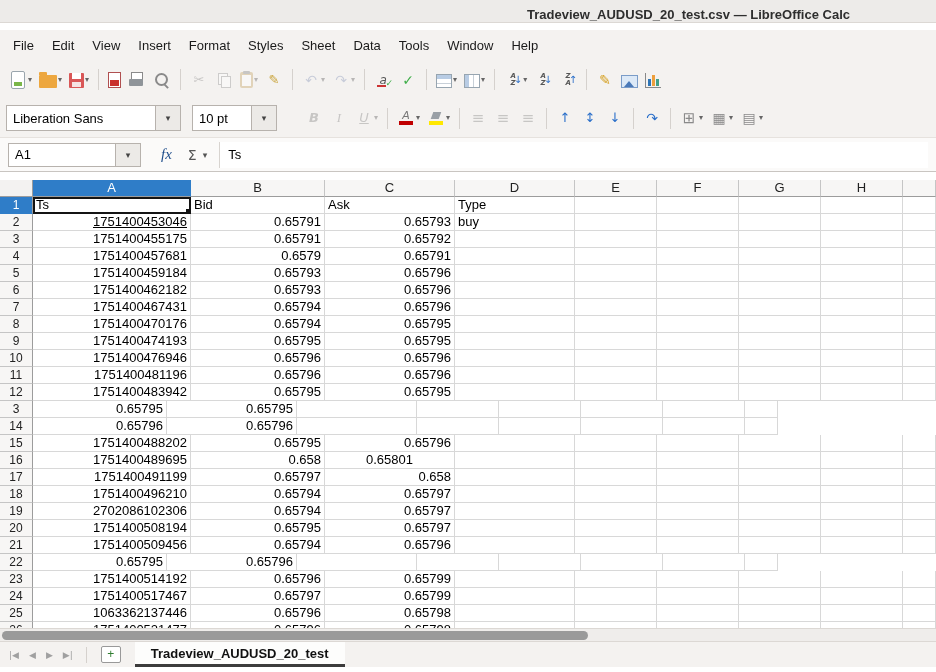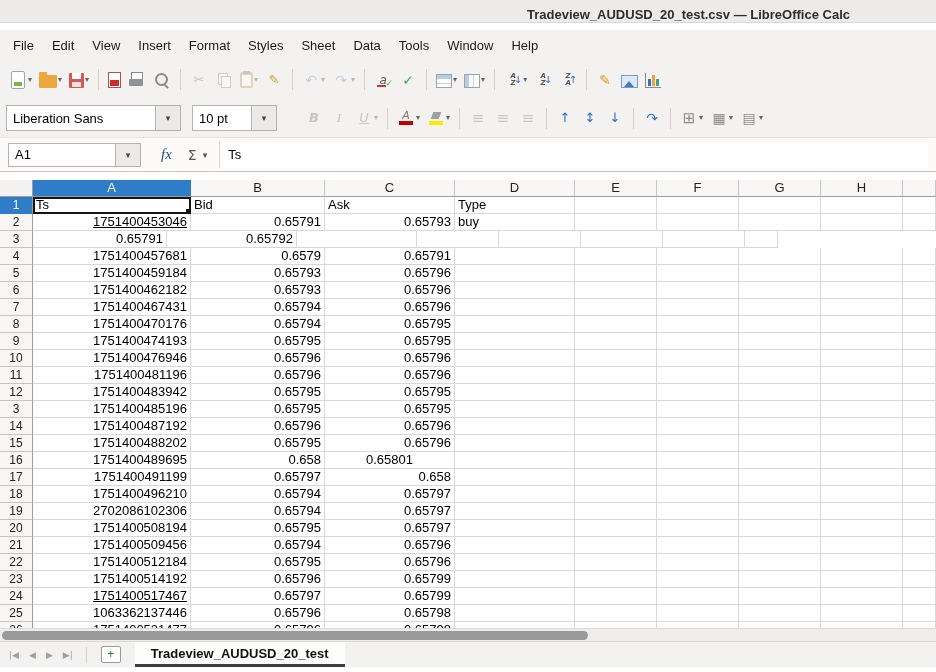--- a/index.html
+++ b/index.html
@@ -348,20 +348,21 @@
         <div class="cell num" style="width: 130px;">0.65793</div>
         <div class="cell" style="width: 120px;">buy</div>
         <div class="cell" style="width: 82px;"></div>
         <div class="cell" style="width: 82px;"></div>
         <div class="cell" style="width: 82px;"></div>
         <div class="cell" style="width: 82px;"></div>
         <div class="cell" style="width: 33px;"></div>
       </div>
       <div class="grid-row">
         <div class="row-head">3</div>
+        <div class="cell num" style="width: 158px;">1751400455175</div>
         <div class="cell num" style="width: 134px;">0.65791</div>
         <div class="cell num" style="width: 130px;">0.65792</div>
         <div class="cell" style="width: 120px;"></div>
         <div class="cell" style="width: 82px;"></div>
         <div class="cell" style="width: 82px;"></div>
         <div class="cell" style="width: 82px;"></div>
         <div class="cell" style="width: 82px;"></div>
         <div class="cell" style="width: 33px;"></div>
       </div>
       <div class="grid-row">
@@ -467,33 +468,31 @@
         <div class="cell num" style="width: 130px;">0.65795</div>
         <div class="cell" style="width: 120px;"></div>
         <div class="cell" style="width: 82px;"></div>
         <div class="cell" style="width: 82px;"></div>
         <div class="cell" style="width: 82px;"></div>
         <div class="cell" style="width: 82px;"></div>
         <div class="cell" style="width: 33px;"></div>
       </div>
       <div class="grid-row">
         <div class="row-head">3</div>
-        <div class="cell num" style="width: 158px;">1751400485196</div>
         <div class="cell num" style="width: 134px;">0.65795</div>
         <div class="cell num" style="width: 130px;">0.65795</div>
         <div class="cell" style="width: 120px;"></div>
         <div class="cell" style="width: 82px;"></div>
         <div class="cell" style="width: 82px;"></div>
         <div class="cell" style="width: 82px;"></div>
         <div class="cell" style="width: 82px;"></div>
         <div class="cell" style="width: 33px;"></div>
       </div>
       <div class="grid-row">
         <div class="row-head">14</div>
-        <div class="cell num" style="width: 158px;">1751400487192</div>
         <div class="cell num" style="width: 134px;">0.65796</div>
         <div class="cell num" style="width: 130px;">0.65796</div>
         <div class="cell" style="width: 120px;"></div>
         <div class="cell" style="width: 82px;"></div>
         <div class="cell" style="width: 82px;"></div>
         <div class="cell" style="width: 82px;"></div>
         <div class="cell" style="width: 82px;"></div>
         <div class="cell" style="width: 33px;"></div>
       </div>
       <div class="grid-row">
@@ -575,21 +574,20 @@
         <div class="cell num" style="width: 130px;">0.65796</div>
         <div class="cell" style="width: 120px;"></div>
         <div class="cell" style="width: 82px;"></div>
         <div class="cell" style="width: 82px;"></div>
         <div class="cell" style="width: 82px;"></div>
         <div class="cell" style="width: 82px;"></div>
         <div class="cell" style="width: 33px;"></div>
       </div>
       <div class="grid-row">
         <div class="row-head">22</div>
-        <div class="cell num" style="width: 158px;">1751400512184</div>
         <div class="cell num" style="width: 134px;">0.65795</div>
         <div class="cell num" style="width: 130px;">0.65796</div>
         <div class="cell" style="width: 120px;"></div>
         <div class="cell" style="width: 82px;"></div>
         <div class="cell" style="width: 82px;"></div>
         <div class="cell" style="width: 82px;"></div>
         <div class="cell" style="width: 82px;"></div>
         <div class="cell" style="width: 33px;"></div>
       </div>
       <div class="grid-row">
@@ -599,21 +597,21 @@
         <div class="cell num" style="width: 130px;">0.65799</div>
         <div class="cell" style="width: 120px;"></div>
         <div class="cell" style="width: 82px;"></div>
         <div class="cell" style="width: 82px;"></div>
         <div class="cell" style="width: 82px;"></div>
         <div class="cell" style="width: 82px;"></div>
         <div class="cell" style="width: 33px;"></div>
       </div>
       <div class="grid-row">
         <div class="row-head">24</div>
-        <div class="cell num" style="width: 158px; text-decoration: underline;">1751400517467</div>
+        <div class="cell num" style="width: 158px;">1751400517467</div>
         <div class="cell num" style="width: 134px;">0.65797</div>
         <div class="cell num" style="width: 130px;">0.65799</div>
         <div class="cell" style="width: 120px;"></div>
         <div class="cell" style="width: 82px;"></div>
         <div class="cell" style="width: 82px;"></div>
         <div class="cell" style="width: 82px;"></div>
         <div class="cell" style="width: 82px;"></div>
         <div class="cell" style="width: 33px;"></div>
       </div>
       <div class="grid-row">

